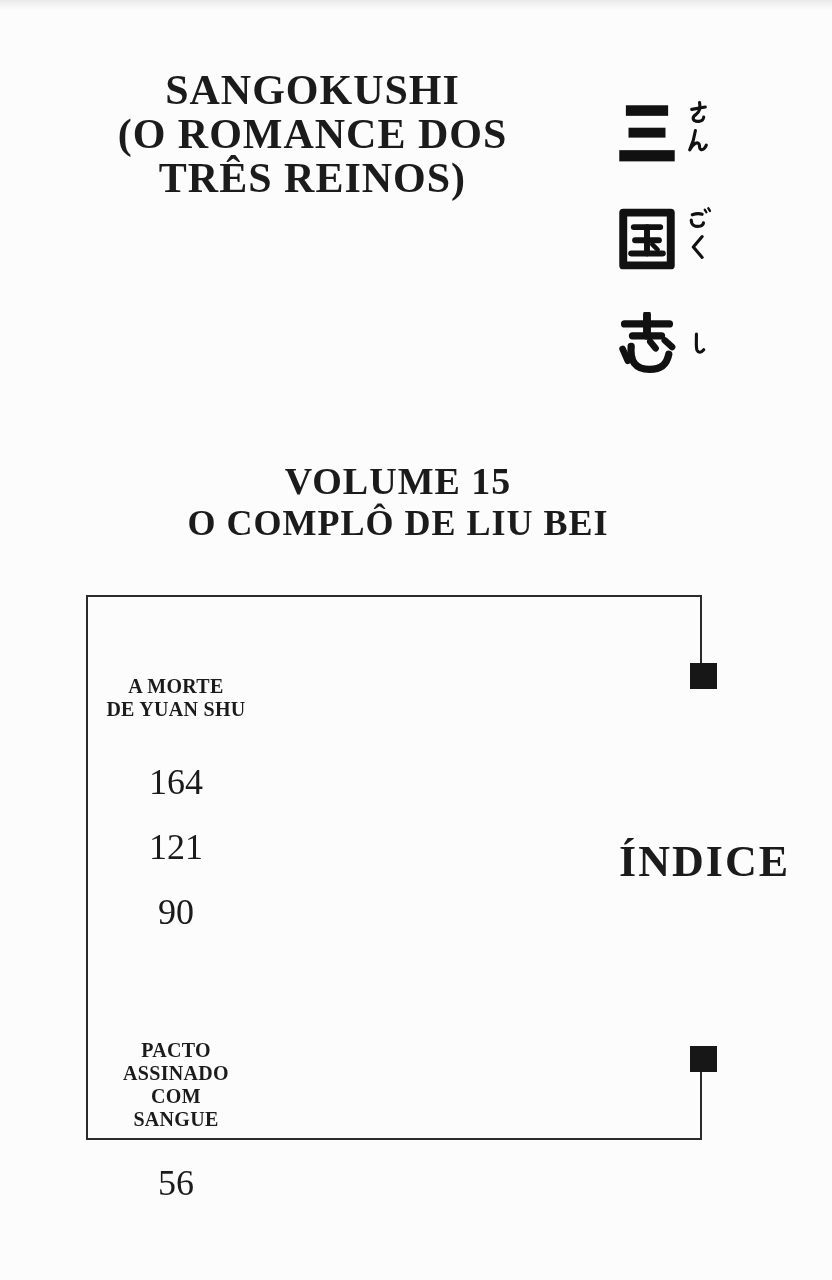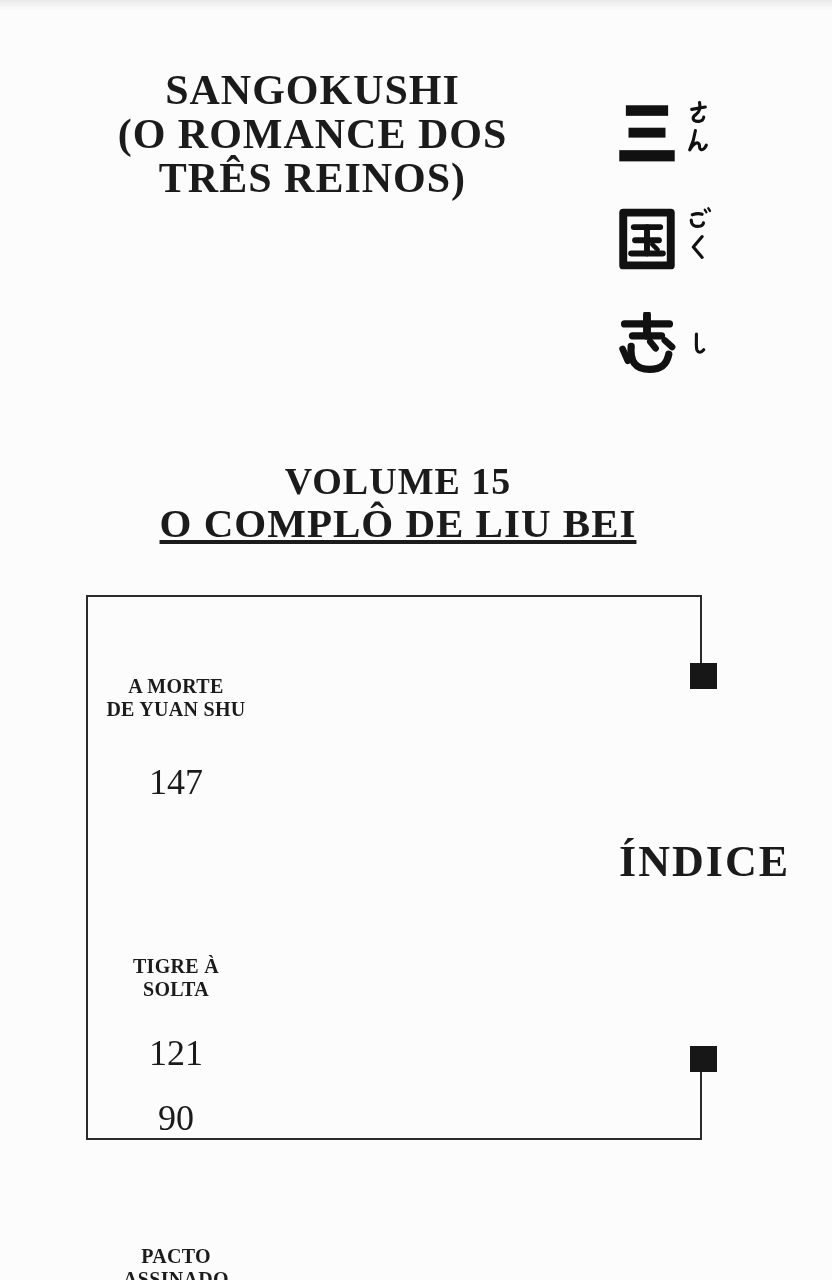--- a/index.html
+++ b/index.html
@@ -67,21 +67,21 @@
 
   
   .volume-title {
     position: absolute;
     left: 98px; top: 460px; width: 600px;
     text-align: center;
     font-weight: 700;
     letter-spacing: 1px;
   }
   .volume-line1 { font-size: 38px; line-height: 42px; }
-  .volume-line2 { font-size: 41px; line-height: 42px; text-decoration: underline; }
+  .volume-line2 { font-size: 36px; line-height: 42px; }
 
   
   .index-box {
     position: absolute;
     left: 86px; top: 595px;
     width: 616px; height: 545px;
     border-top: 2px solid var(--line);
     border-left: 2px solid var(--line);
     border-bottom: 2px solid var(--line);
   }
@@ -235,28 +235,24 @@
 
   <div class="index-box">
     <div class="toc-columns">
 
       <div class="toc-col col-high">
         <div class="title-box">
           <div class="chapter-title">A MORTE
 DE YUAN SHU</div>
         </div>
         <div class="leader"></div>
-        <div class="page-number">147</div>
+        <div class="page-number">164</div>
       </div>
 
       <div class="toc-col col-low">
-        <div class="title-box">
-          <div class="chapter-title">TIGRE À
-SOLTA</div>
-        </div>
         <div class="leader"></div>
         <div class="page-number">121</div>
       </div>
 
       <div class="toc-col col-high">
         <div class="leader"></div>
         <div class="page-number">90</div>
       </div>
 
       <div class="toc-col col-low">

